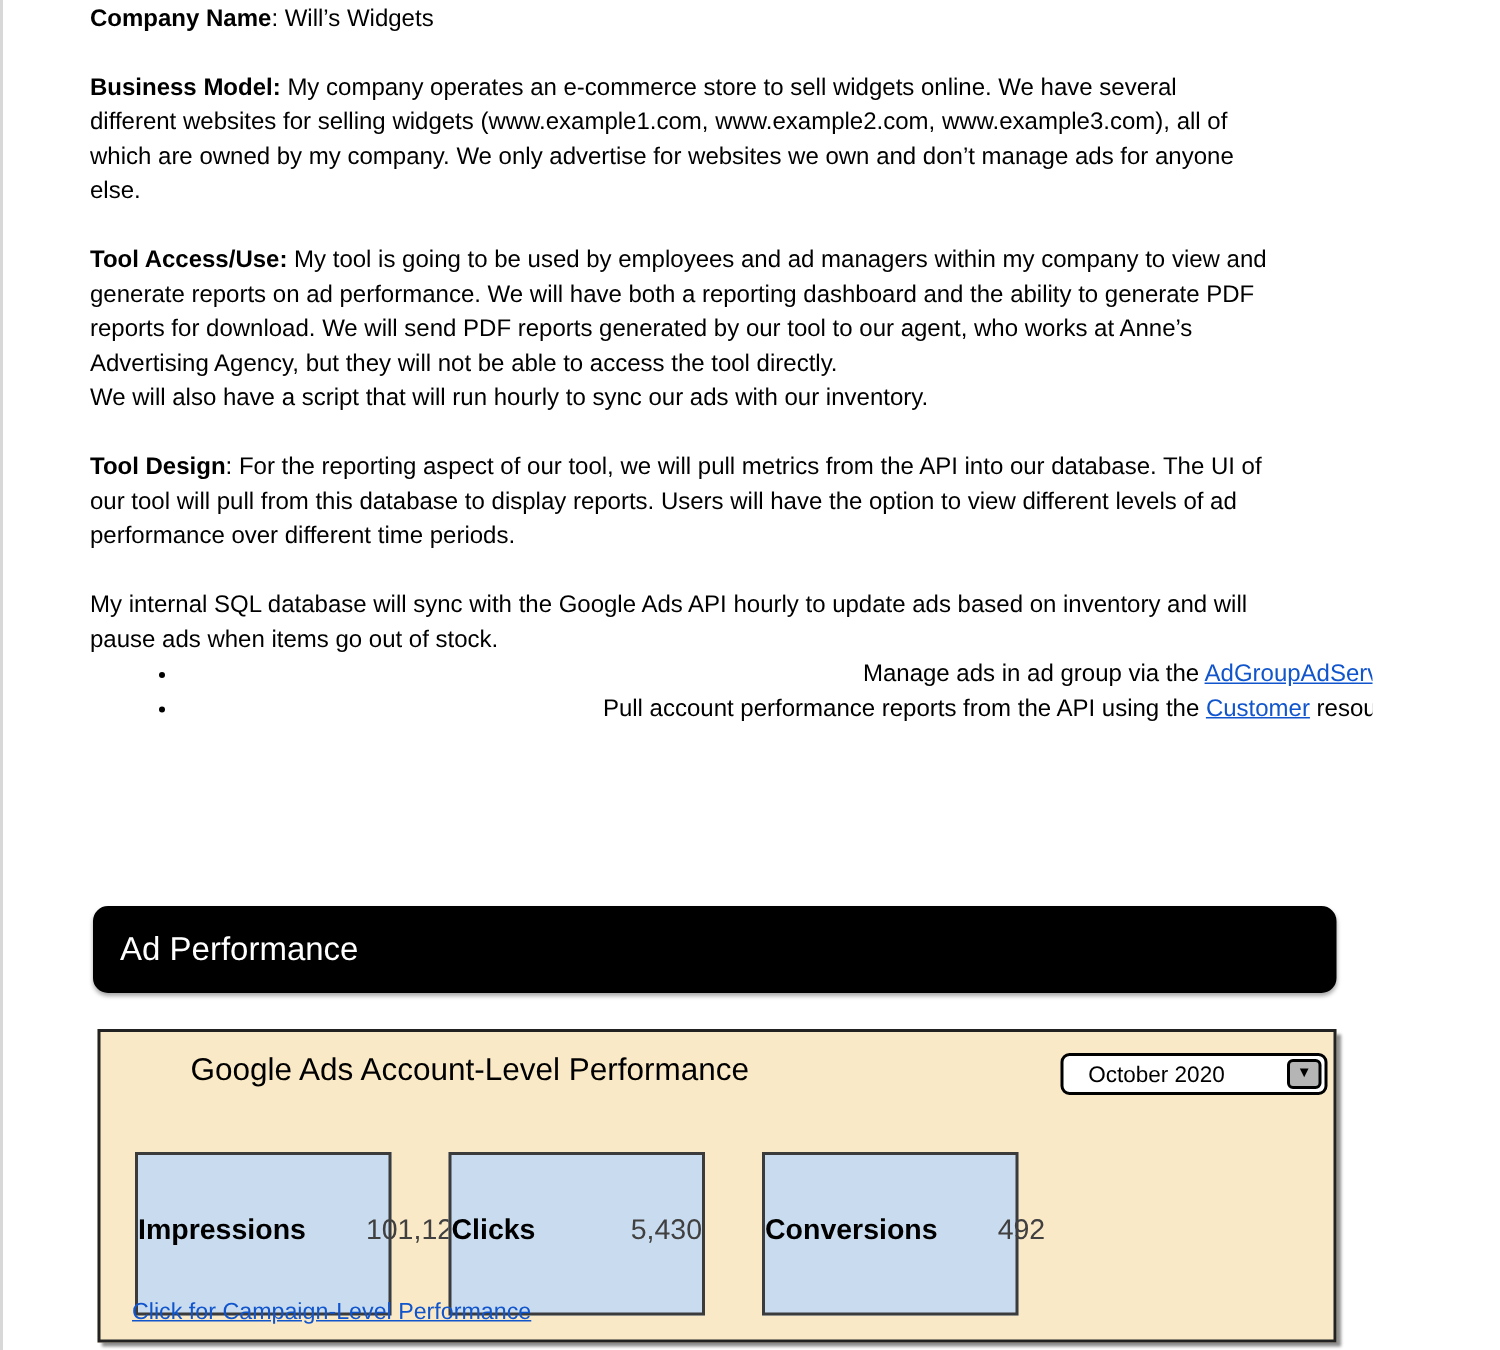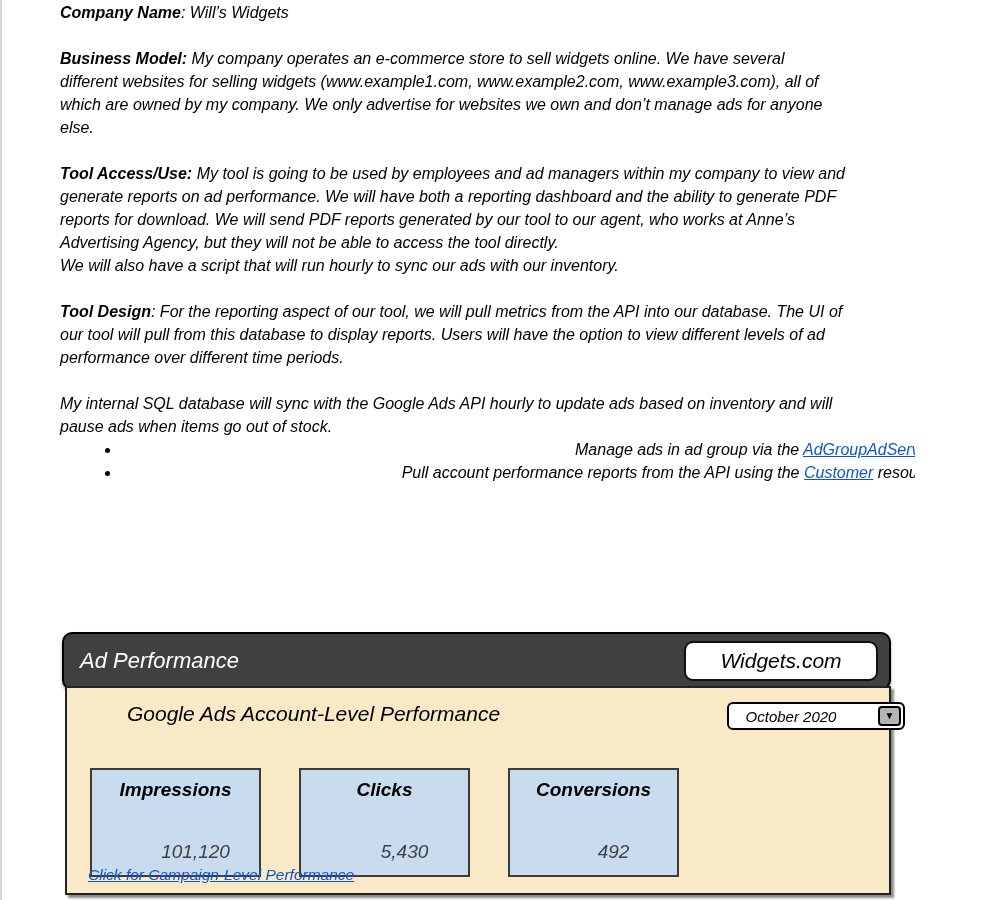--- a/index.html
+++ b/index.html
@@ -5,21 +5,20 @@
   html, body {
     margin: 0; padding: 0;
     background: #ffffff;
     font-family: "Liberation Sans", "DejaVu Sans", sans-serif;
   }
   .page {
     position: relative;
     width: 915px; height: 900px;
     background: #ffffff;
     overflow: hidden;
-    font-style: italic;
   }
   .edge {
     position: absolute; top: 0; height: 900px; width: 2px;
     background: #d8d8d8;
   }
   .edge-left { left: 0; }
   .edge-right { left: 996px; }
 
   
   .doc {
@@ -36,25 +35,24 @@
   }
   .doc li { line-height: 23px; text-align: right; }
   a.doclink, a.camp-link {
     color: #1155cc; text-decoration: underline; cursor: pointer;
   }
 
   
   .mock-header {
     position: absolute; left: 62px; top: 604px;
     width: 825px; height: 54px;
-    background: #404040;
+    background: #000000;
     border: 2px solid #000;
     border-radius: 10px;
     box-shadow: 0 2px 3px rgba(0,0,0,0.35);
-    margin-top: 28px;
   }
   .mh-title {
     position: absolute; left: 16px; top: 50%;
     transform: translateY(-50%);
     color: #ffffff; font-size: 22px;
   }
   .mh-btn {
     position: absolute; right: 11px; top: 50%;
     transform: translateY(-50%);
     width: 190px; height: 36px;
@@ -72,21 +70,21 @@
     width: 822px; height: 205px;
     background: #fae9c6;
     border: 2px solid #222;
     box-shadow: 3px 3px 2px rgba(0,0,0,0.45);
   }
   .panel-title {
     position: absolute; left: 17px; top: 14px;
     font-size: 21px; color: #000; margin-left: 43px;
   }
   .dropdown {
-    position: absolute; left: 660px; top: 14px;
+    position: absolute; left: 640px; top: 14px;
     width: 174px; height: 24px;
     background: #ffffff;
     border: 2px solid #000;
     border-radius: 6px;
     display: flex; align-items: center;
     cursor: pointer;
     gap: 25px;
   }
   .dd-value {
     flex: 1; text-align: center;
@@ -104,21 +102,21 @@
   .dd-arrow { font-size: 10px; color: #000; line-height: 1; }
 
   .cards {
     position: absolute; left: 23px; top: 80px;
     display: flex; gap: 38px;
   }
   .card {
     width: 167px; height: 84px;
     background: #c9dcef;
     border: 2px solid #3b3b3b;
-    display: flex; flex-direction: column;
+    display: flex; 
     justify-content: space-between;
     align-items: center;
     padding: 9px 0 12px 0;
     box-sizing: content-box;
   }
   .card-label { font-size: 19px; font-weight: bold; color: #000; }
   .card-value { font-size: 19px; color: #404040; margin-left: 40px; }
 
   .camp-link {
     position: absolute; left: 21px; top: 178px;
@@ -156,21 +154,20 @@
 
     <ul>
       <li><span>Manage ads in ad group via the </span><a class="doclink">AdGroupAdService</a><span></span></li>
       <li><span>Pull account performance reports from the API using the </span><a class="doclink">Customer</a><span> resource</span></li>
     </ul>
 
   </div>
 
   <div class="mock-header">
     <span class="mh-title">Ad Performance</span>
-    <div class="mh-btn">Widgets.com</div>
   </div>
 
   <div class="mock-panel">
     <div class="panel-title">Google Ads Account-Level Performance</div>
 
     <div class="dropdown">
       <span class="dd-value">October 2020</span>
       <span class="dd-arrow-btn">
           <span class="dd-arrow">▼</span>
         </span>

